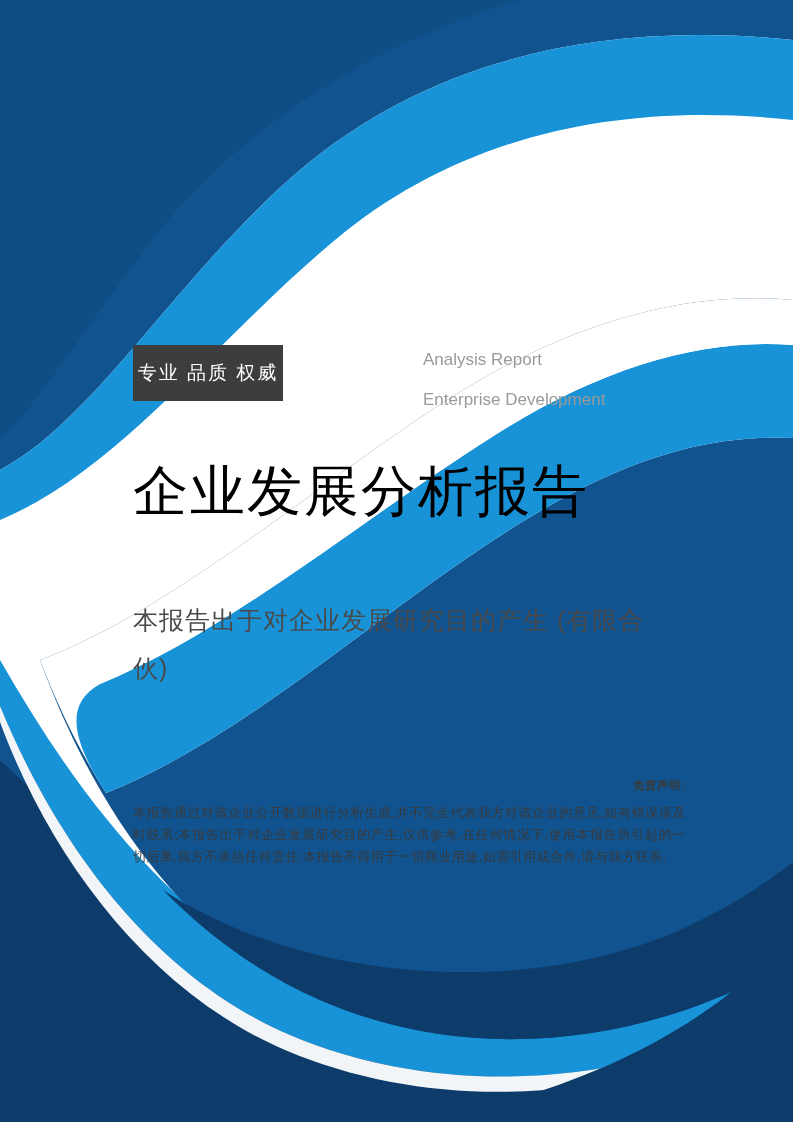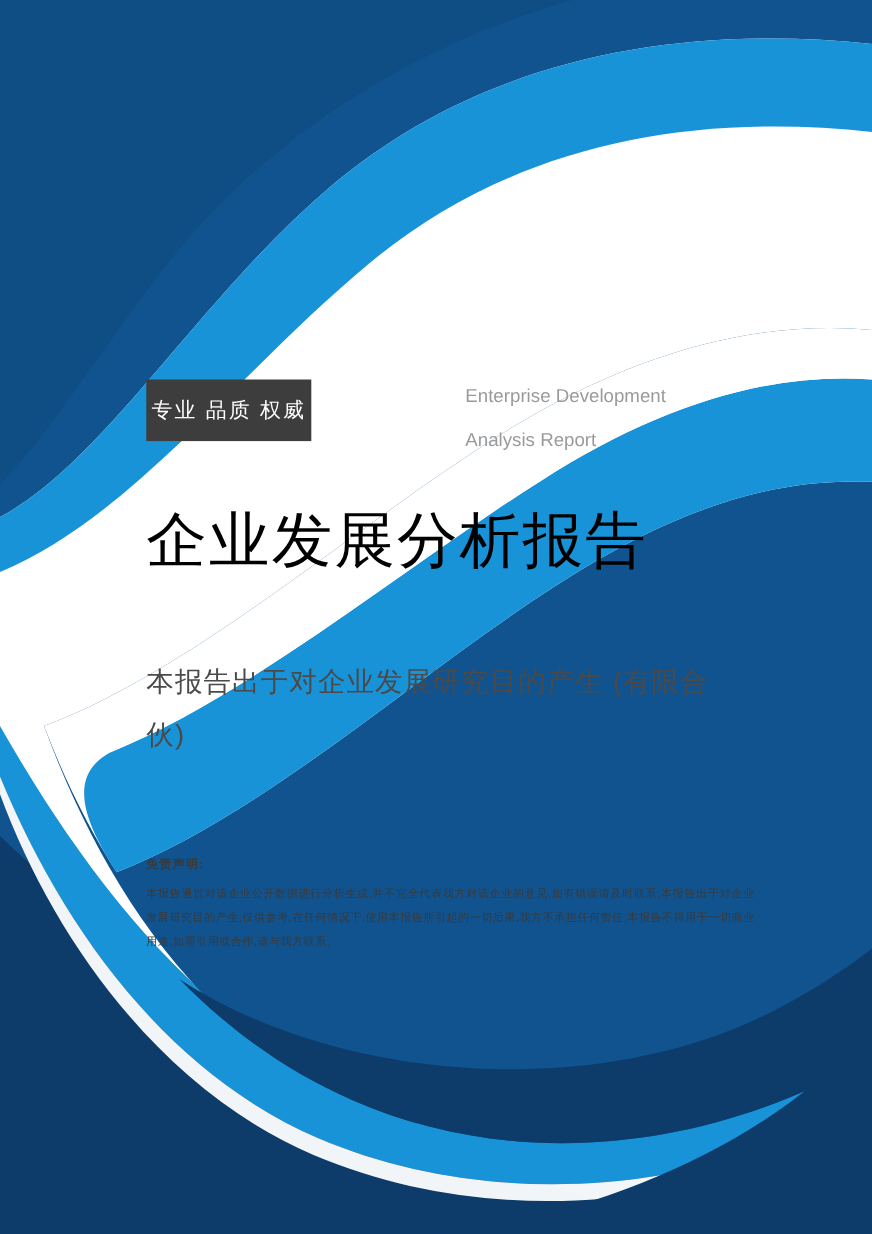--- a/index.html
+++ b/index.html
@@ -79,23 +79,24 @@
     left: 133px;
     top: 778px;
     width: 553px;
   }
   .disclaimer-title {
     font-size: 11px;
     font-weight: bold;
     color: #3a3a3a;
     margin-bottom: 9px;
     letter-spacing: 1px;
+    text-align: right;
   }
   .disclaimer-body {
-    font-size: 10px;
+    font-size: 13px;
     color: #3a3a3a;
     line-height: 22px;
     letter-spacing: 0.5px;
     text-align: justify;
   }
 </style>
 </head>
 <body>
 
 <div class="page">
@@ -135,22 +136,22 @@
     <path d="M793,1122 L400,1122 C520,1108 650,1060 740,985 C760,968 778,950 793,932 Z" fill="#0d3c6b"></path>
   </svg>
 
   <div class="content">
 
     <div class="badge">
       <span>专业 品质 权威</span>
     </div>
 
     <div class="eng-title">
+      <div>Analysis Report</div>
       <div>Enterprise Development</div>
-      <div>Analysis Report</div>
     </div>
 
     <div class="main-title">企业发展分析报告</div>
 
     <div class="company-name">本报告出于对企业发展研究目的产生 (有限合伙)</div>
 
     <div class="disclaimer">
       <div class="disclaimer-title">免责声明:</div>
       <div class="disclaimer-body">本报告通过对该企业公开数据进行分析生成,并不完全代表我方对该企业的意见,如有错误请及时联系;本报告出于对企业发展研究目的产生,仅供参考,在任何情况下,使用本报告所引起的一切后果,我方不承担任何责任;本报告不得用于一切商业用途,如需引用或合作,请与我方联系;</div>
     </div>

